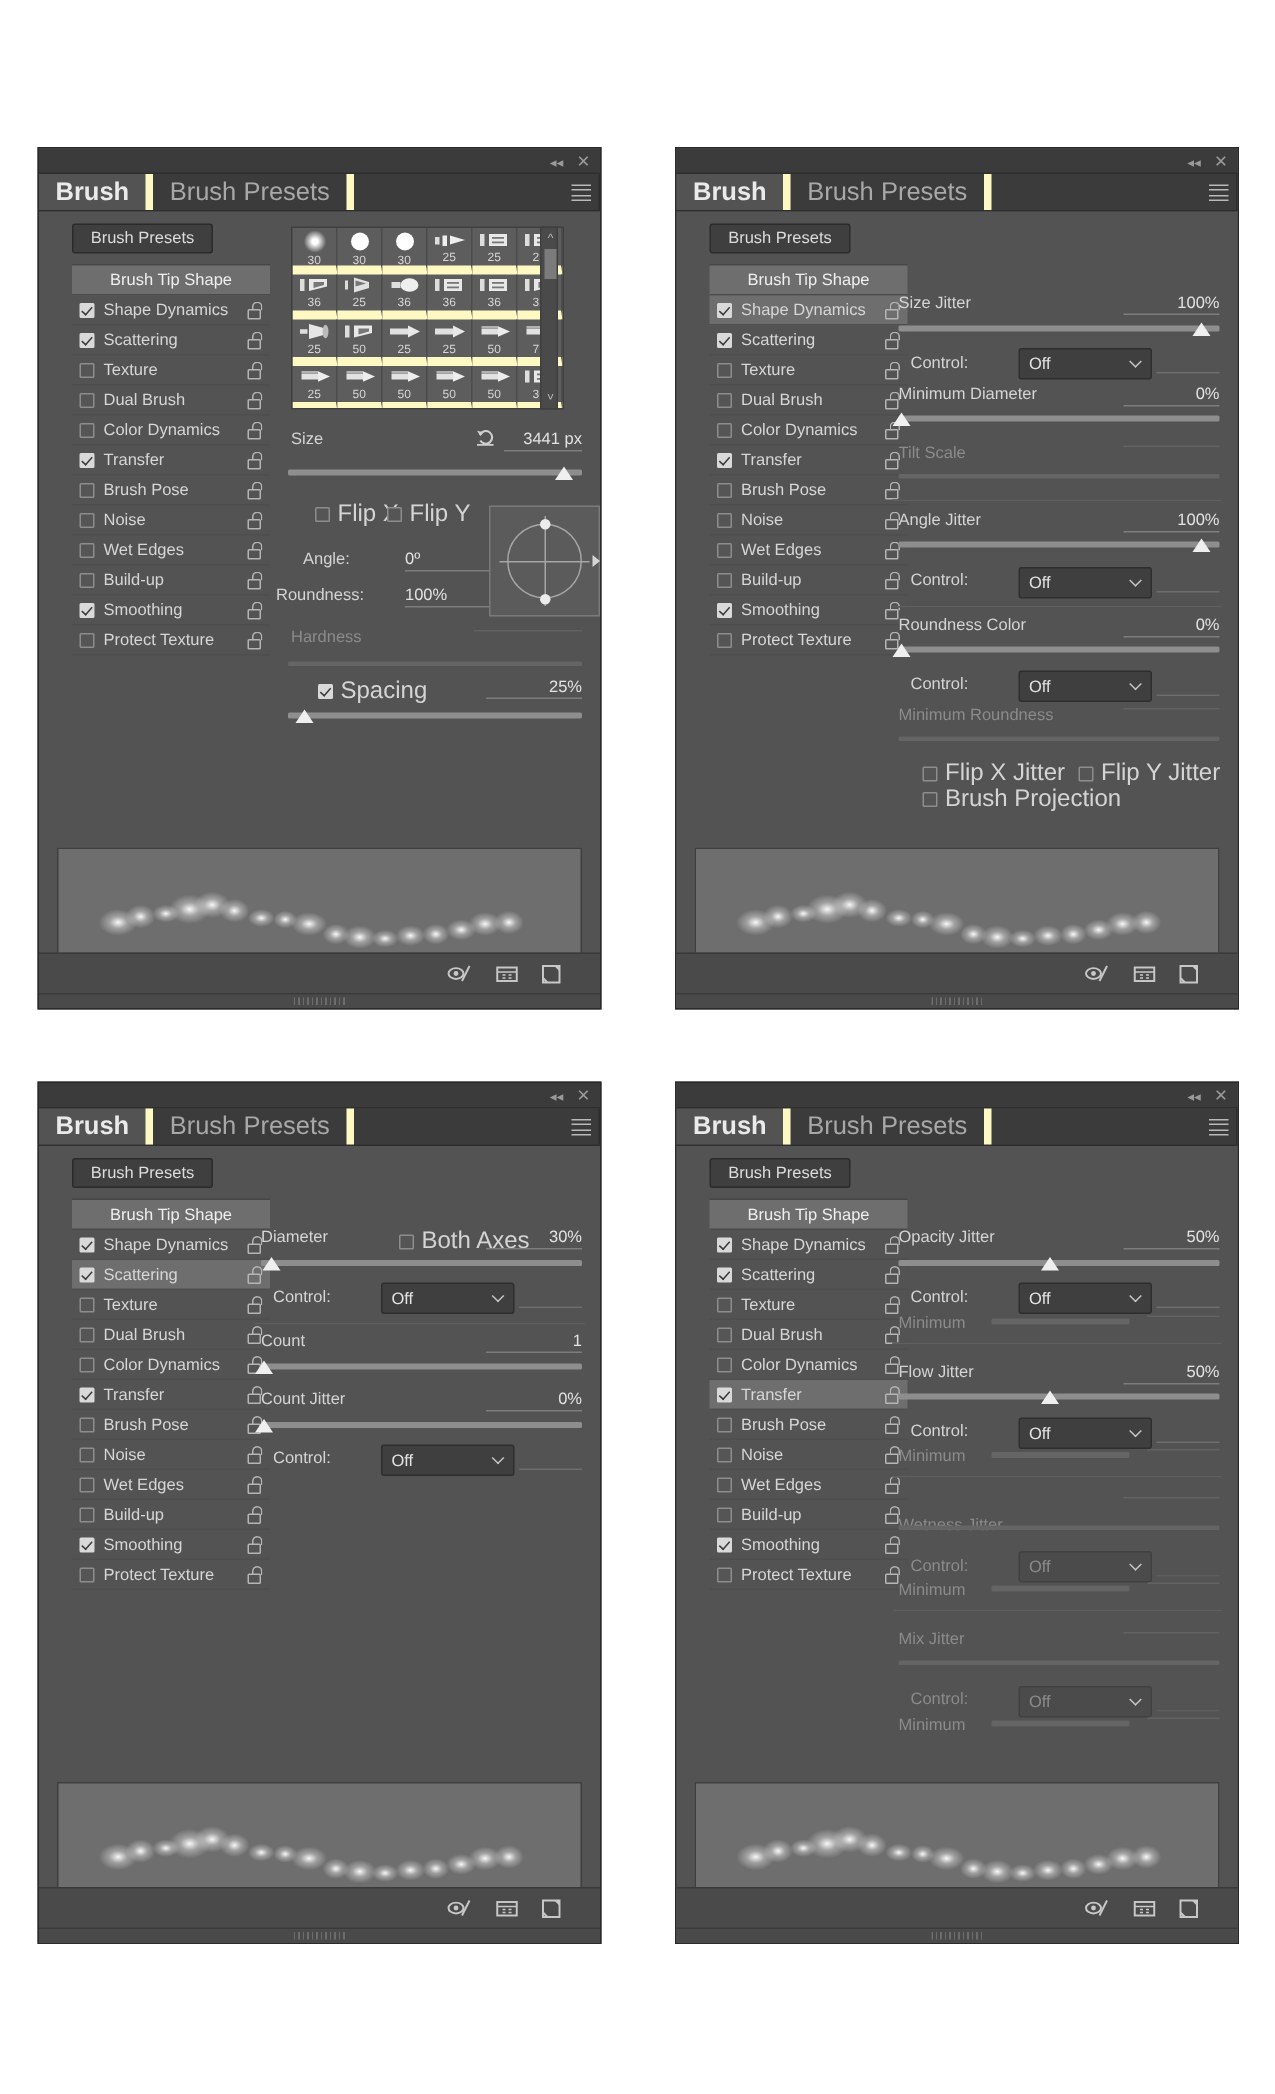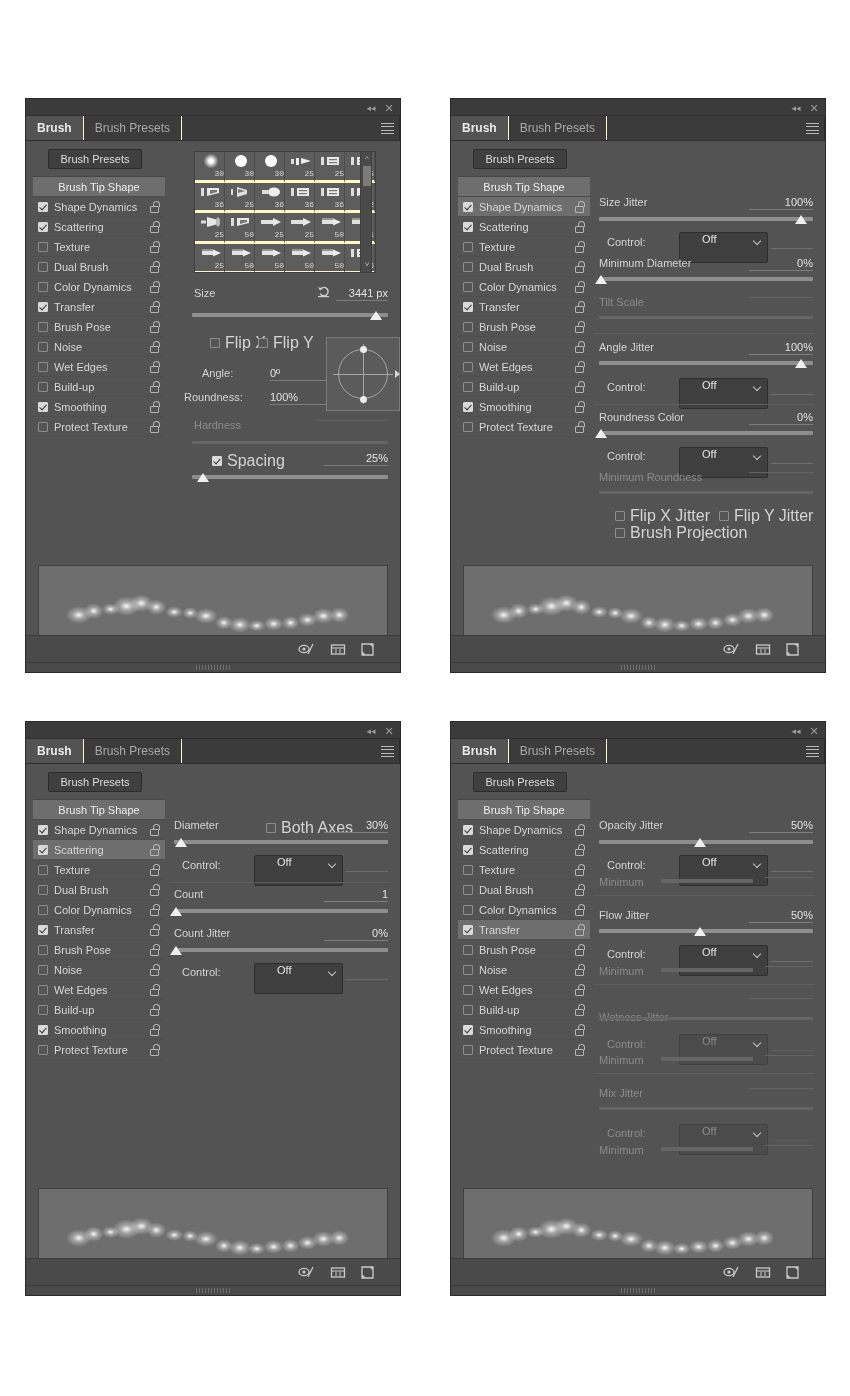--- a/index.html
+++ b/index.html
@@ -47,23 +47,23 @@
     height: 25px;
     background: #3b3b3b;
     display: flex;
     align-items: stretch;
     position: relative;
     border-bottom: 1px solid #2e2e2e;
   }
   .tab {
     padding: 0 11px;
     display: flex; align-items: center;
-    font-size: 12px;
+    font-size: 17px;
     color: #a8a8a8;
-    border-right: 1px solid #fef9c3;
+    border-right: 5px solid #fef9c3;
   }
   .tab.active {
     background: #535353;
     color: #eaeaea;
     font-weight: bold;
   }
   .tabbar-filler { flex: 1; border-right: 1px solid #2e2e2e; }
   .hamburger {
     position: absolute;
     right: 6px; top: 7px;
@@ -88,21 +88,21 @@
     display: inline-block;
     background: #3f3f3f;
     border: 1px solid #2b2b2b;
     border-radius: 2px;
     color: #dcdcdc;
     font-size: 11px;
     padding: 3px 11px;
   }
   .sidebar {
     position: absolute;
-    left: 7px; top: 35px;
+    left: 22px; top: 35px;
     width: 132px;
     background: #535353;
     border-top: 1px solid #464646;
   }
   .sidehead {
     height: 20px;
     background: #6e6e6e;
     color: #efefef;
     font-size: 11px;
     display: flex; align-items: center; justify-content: center;
@@ -171,26 +171,25 @@
     width: 182px; height: 122px;
     background: #5d5d5d;
     border: 1px solid #3f3f3f;
     overflow: hidden;
     display: grid;
     grid-template-columns: repeat(6, 1fr);
     grid-auto-rows: 30.5px;
   }
   .bcell {
     border-right: 1px solid #4c4c4c;
-    border-bottom: 3px solid #fef9c3;
+    border-bottom: 6px solid #fef9c3;
     position: relative;
     display: flex; flex-direction: column;
-    align-items: flex-end; justify-content: flex-start;
+    align-items: center; justify-content: flex-start;
     padding-top: 1px;
-    font-family: Liberation Mono, monospace;
   }
   .bcell .thumb {
     height: 16px; width: 26px;
     display: flex; align-items: center; justify-content: center;
   }
   .bcell .num { font-size: 8px; color: #d6d6d6; line-height: 10px; }
   .scrollcol {
     position: absolute;
     right: 20px; top: 10px;
     width: 12px; height: 122px;
@@ -251,28 +250,28 @@
   }
   .ctl-label {
     position: absolute;
     font-size: 11px;
     color: #d4d4d4;
     text-align: left;
   }
   .ctl-label.dim { color: #8b8b8b; }
   .select {
     position: absolute;
-    height: 31px;
+    height: 21px;
     background: #3f3f3f;
     border: 1px solid #2e2e2e;
     border-radius: 2px;
     color: #e2e2e2;
     font-size: 11px;
-    display: flex; align-items: flex-start;
-    padding-left: 22px;
+    display: flex; align-items: center;
+    padding-left: 6px;
   }
   .select.dim { color: #8b8b8b; background: #4b4b4b; border-color: #414141; }
   .select .chev {
     position: absolute;
     right: 6px; top: 5px;
     width: 7px; height: 4px;
   }
   .select .chev::after {
     content: "";
     position: absolute;

